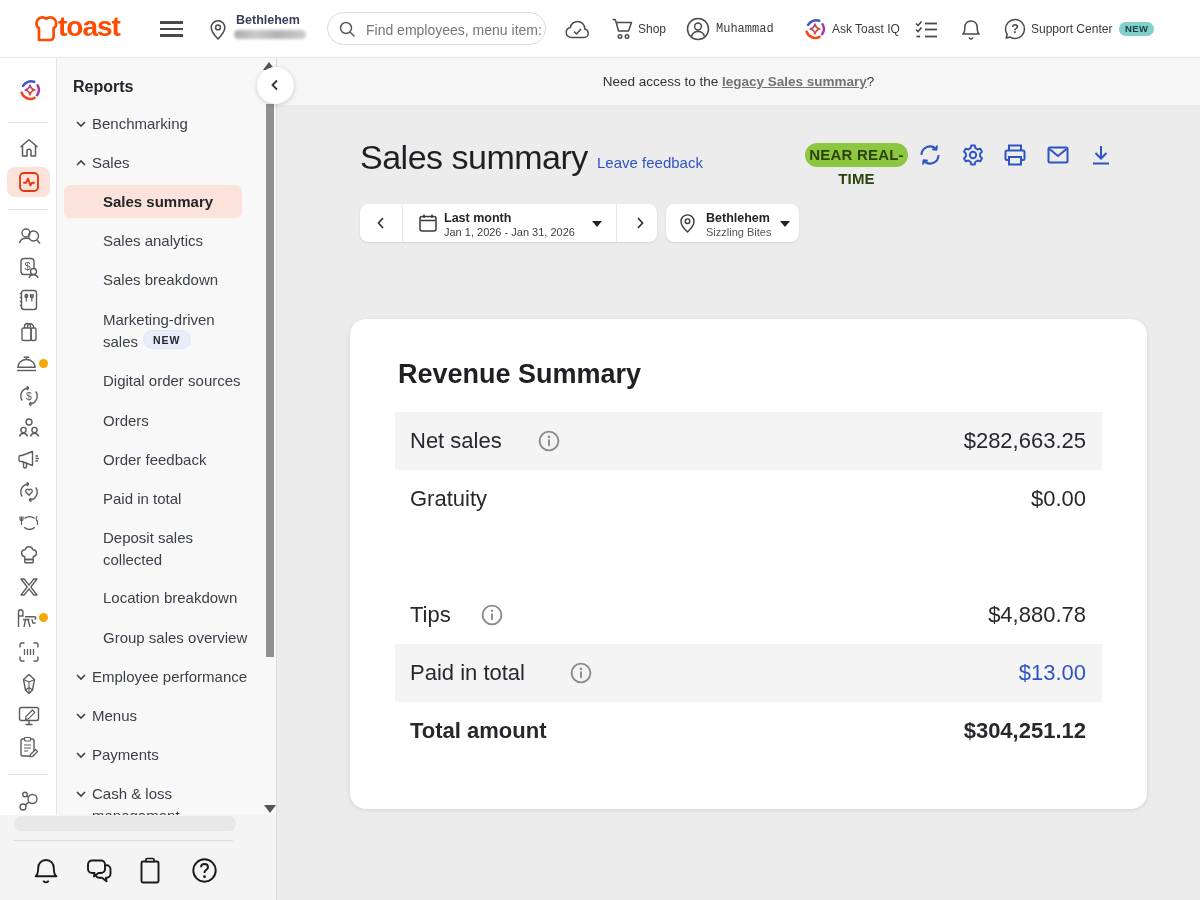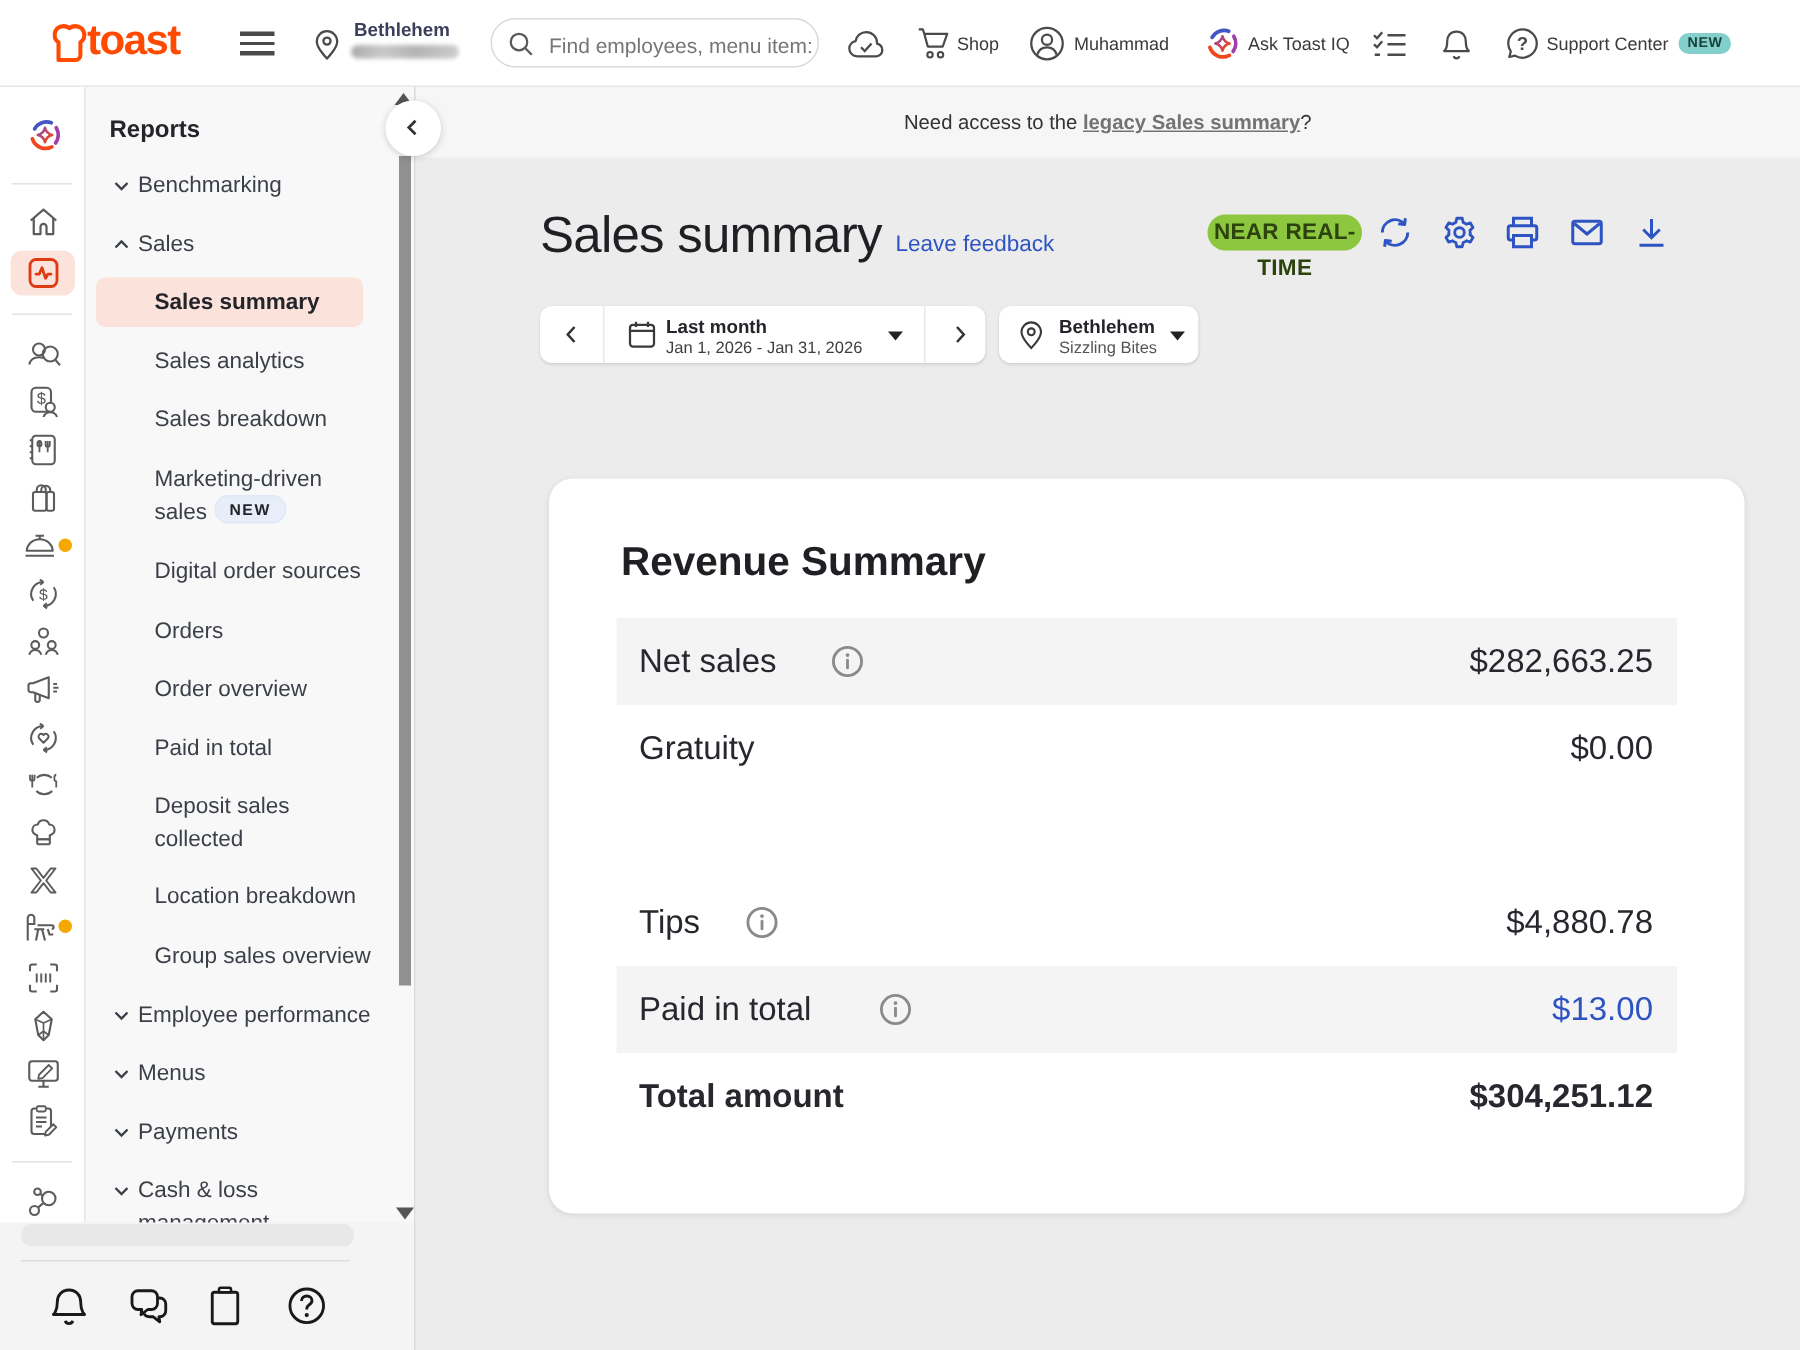--- a/index.html
+++ b/index.html
@@ -43,21 +43,21 @@
 #nrt { position:absolute; left:528px; top:85px; width:103px; height:24px; background:#8dc63f; border-radius:12px; font-size:15px; font-weight:bold; letter-spacing:0.2px; color:#2c430e; line-height:24px; text-align:center; }
 .hicon { position:absolute; top:85px; }
 
 
 .pillbox { position:absolute; background:#ffffff; border-radius:8px; box-shadow:0 1px 2px rgba(0,0,0,0.10), 0 0 1px rgba(0,0,0,0.06); }
 .f-big { font-size:12.5px; font-weight:bold; color:#24252a; white-space:nowrap; }
 .f-sub { font-size:11px; color:#3e3e3e; white-space:nowrap; }
 .caret { width:0; height:0; border-left:5px solid transparent; border-right:5px solid transparent; border-top:6px solid #222; position:absolute; }
 
 
-#card { position:absolute; left:89px; top:261px; width:797px; height:490px; background:#ffffff; border-radius:16px; box-shadow:0 1px 4px rgba(0,0,0,0.10); }
+#card { position:absolute; left:73px; top:261px; width:797px; height:490px; background:#ffffff; border-radius:16px; box-shadow:0 1px 4px rgba(0,0,0,0.10); }
 #card h2 { position:absolute; left:48px; top:40px; font-size:27px; color:#1f2024; }
 .row { position:absolute; left:45px; width:707px; height:58px; }
 .row.g { background:#f4f4f5; }
 .rlab { position:absolute; left:15px; top:16px; font-size:22px; color:#26282e; }
 .rval { position:absolute; right:16px; top:16px; font-size:22px; color:#26282e; }
 .info { position:absolute; top:18px; }
 </style>
 </head>
 <body>
 
@@ -90,21 +90,21 @@
     <path d="M1.5 1.5 H4.2 L5.2 4.5 M5.2 4.5 L7.5 13 H17.5 L20.5 4.5 Z" fill="none" stroke="#4a4a4a" stroke-width="1.5" stroke-linejoin="round"></path>
     <circle cx="9" cy="18.5" r="1.8" fill="none" stroke="#4a4a4a" stroke-width="1.4"></circle>
     <circle cx="16" cy="18.5" r="1.8" fill="none" stroke="#4a4a4a" stroke-width="1.4"></circle>
   </svg>
   <div class="tb-label abs" style="left:638px; top:22px;">Shop</div>
   <svg class="abs" style="left:686px; top:17px;" width="24" height="24" viewBox="0 0 24 24">
     <circle cx="12" cy="12" r="10.5" fill="none" stroke="#4a4a4a" stroke-width="1.5"></circle>
     <circle cx="12" cy="9.5" r="3.4" fill="none" stroke="#4a4a4a" stroke-width="1.5"></circle>
     <path d="M5.5 19.5 C6.5 15.8 9 14.5 12 14.5 C15 14.5 17.5 15.8 18.5 19.5" fill="none" stroke="#4a4a4a" stroke-width="1.5"></path>
   </svg>
-  <div class="tb-label abs" style="left:716px; top:22px;">Muhammad</div>
+  <div class="tb-label abs" style="left:716px; top:22px;font-family:Liberation Mono, monospace;">Muhammad</div>
   <svg class="abs" style="left:803px; top:17px;" width="24" height="24" viewBox="0 0 24 24">
     <defs>
         <linearGradient id="iqg" x1="0" y1="0" x2="1" y2="1">
       <stop offset="0" stop-color="#8b46b4"></stop>
           <stop offset="1" stop-color="#ff4a00"></stop>
     </linearGradient>
       </defs>
     <path d="M5.1 7.9 A9.2 9.2 0 0 1 16.2 3.8" fill="none" stroke="#4455c4" stroke-width="2.5" stroke-linecap="round"></path>
     <path d="M19.5 7.2 A9.2 9.2 0 0 1 19.1 17.3" fill="none" stroke="#a03ead" stroke-width="2.5" stroke-linecap="round"></path>
     <path d="M16.6 19.9 A9.2 9.2 0 0 1 3.6 14.6" fill="none" stroke="#f0471d" stroke-width="2.5" stroke-linecap="round"></path>
@@ -255,21 +255,21 @@
     </svg>
   <div class="nav-sec" style="top:94px;">Sales</div>
   <div style="position:absolute; left:7px; top:127px; width:178px; height:33px; background:#fbe3dc; border-radius:6px;"></div>
   <div class="nav-sub" style="top:133px; font-weight:bold; color:#24252a;">Sales summary</div>
   <div class="nav-sub" style="top:172px;">Sales analytics</div>
   <div class="nav-sub" style="top:211px;">Sales breakdown</div>
   <div class="nav-sub" style="top:251px;">Marketing-driven<br>sales</div>
   <div class="newpill" style="left:86px; top:272px;">NEW</div>
   <div class="nav-sub" style="top:312px;">Digital order sources</div>
   <div class="nav-sub" style="top:352px;">Orders</div>
-  <div class="nav-sub" style="top:391px;">Order overview</div>
+  <div class="nav-sub" style="top:391px;">Order feedback</div>
   <div class="nav-sub" style="top:430px;">Paid in total</div>
   <div class="nav-sub" style="top:469px;">Deposit sales<br>collected</div>
   <div class="nav-sub" style="top:529px;">Location breakdown</div>
   <div class="nav-sub" style="top:569px;">Group sales overview</div>
   <svg class="chev" style="top:612px;" width="14" height="14" viewBox="0 0 14 14">
       <path d="M3 5 L7 9 L11 5" fill="none" stroke="#3b3f48" stroke-width="1.6"></path>
     </svg>
   <div class="nav-sec" style="top:608px;">Employee performance</div>
   <svg class="chev" style="top:651px;" width="14" height="14" viewBox="0 0 14 14">
       <path d="M3 5 L7 9 L11 5" fill="none" stroke="#3b3f48" stroke-width="1.6"></path>

